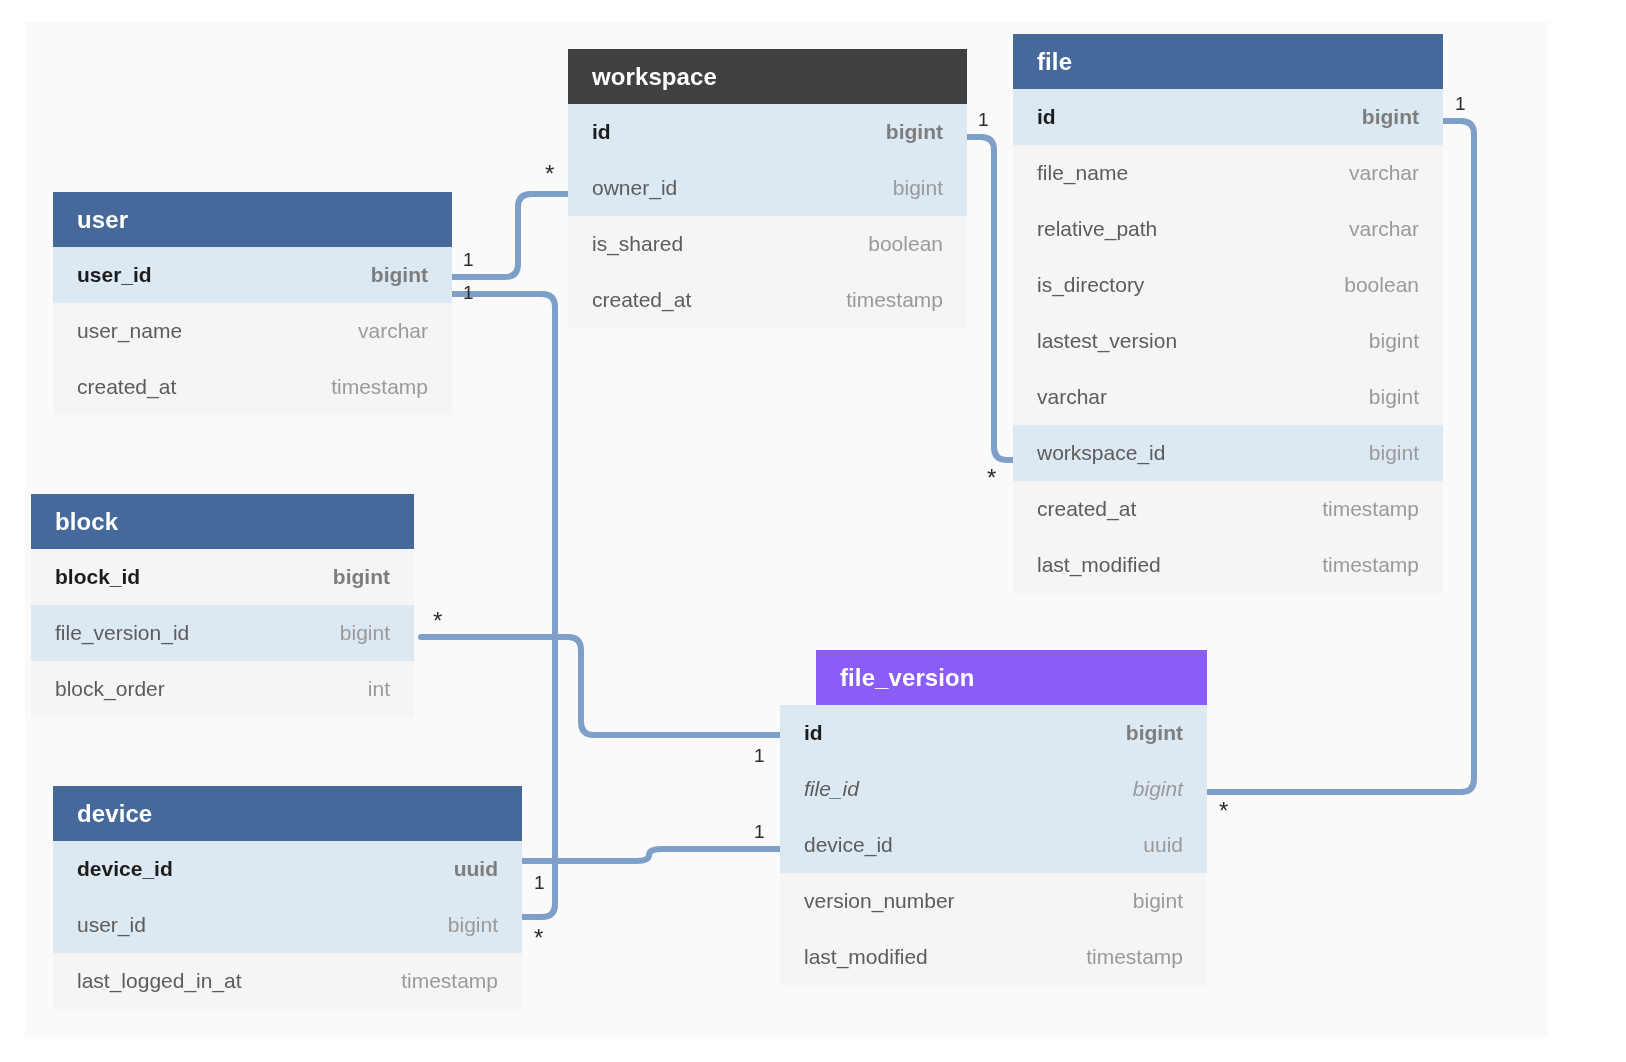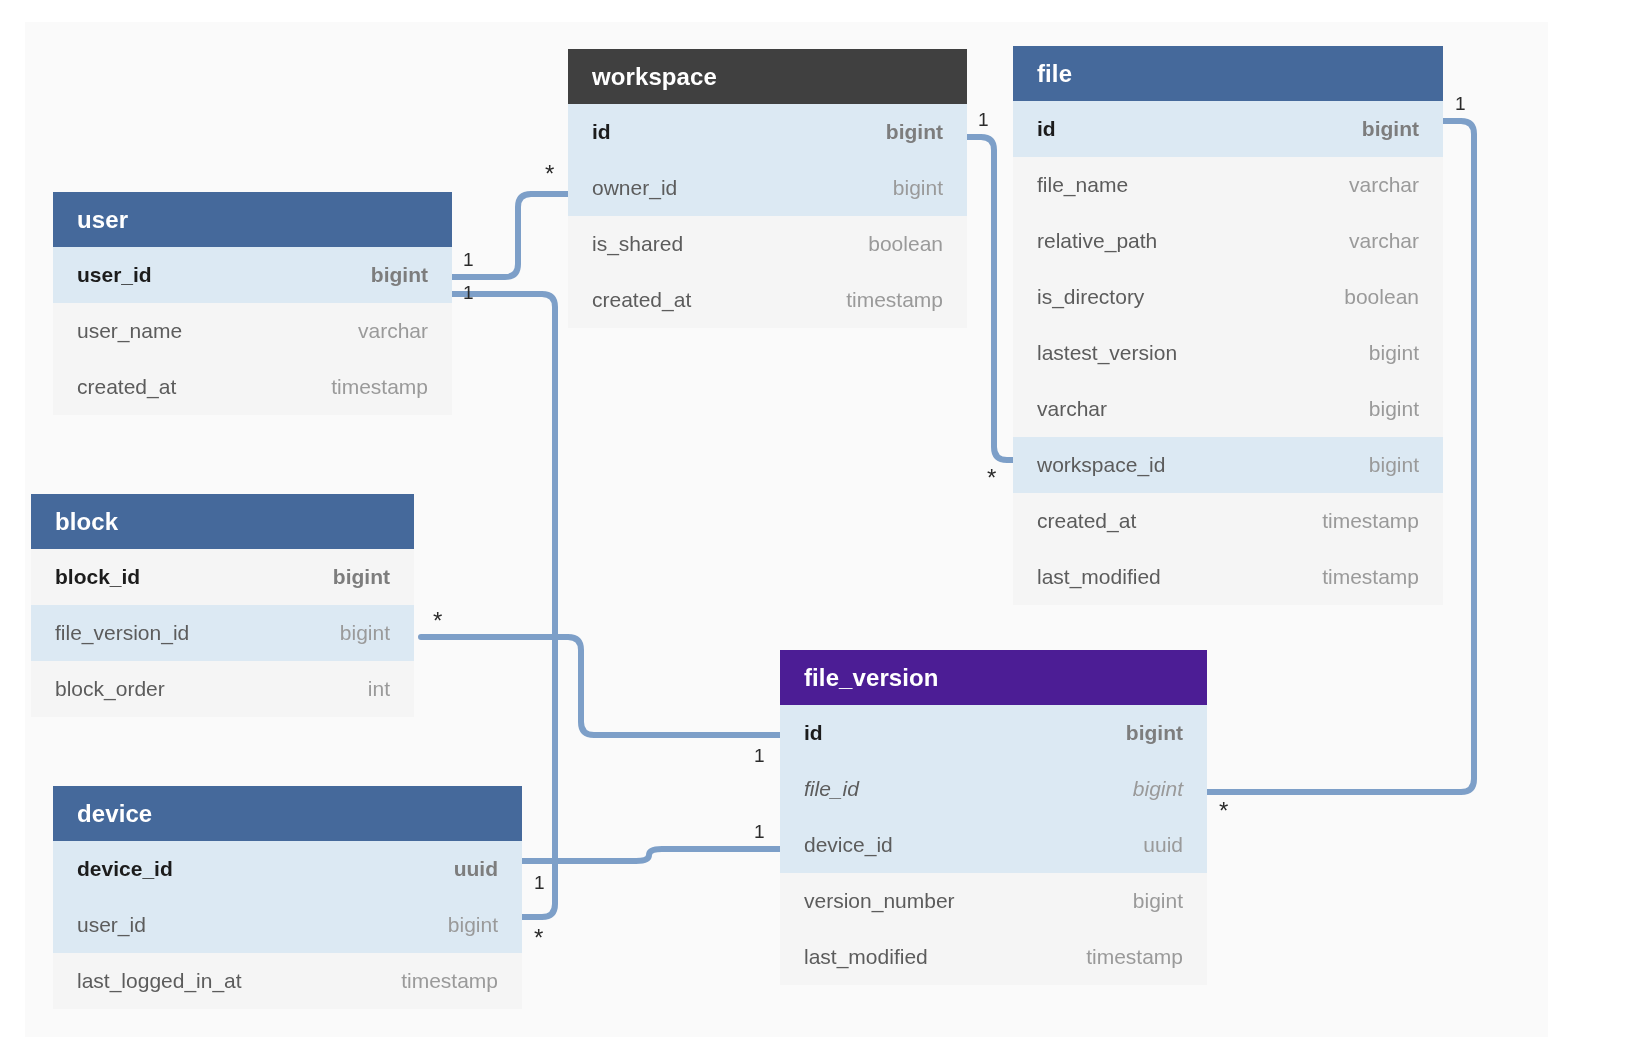--- a/index.html
+++ b/index.html
@@ -145,21 +145,21 @@
           <div class="row">
             <span class="col-name">is_shared</span>
             <span class="col-type">boolean</span>
           </div>
           <div class="row">
             <span class="col-name">created_at</span>
             <span class="col-type">timestamp</span>
           </div>
         </div>
       </div>
-      <div class="entity" style="left: 1013px; top: 34px; width: 430px; margin-top: 12px;">
+      <div class="entity" style="left: 1013px; top: 34px; width: 430px;">
         <div class="entity-header" style="background: rgb(69, 105, 155);">
           <span class="entity-title">file</span>
         </div>
         <div class="entity-rows">
           <div class="row hl pk" style="background: rgb(220, 233, 243);">
             <span class="col-name">id</span>
             <span class="col-type">bigint</span>
           </div>
           <div class="row">
             <span class="col-name">file_name</span>
@@ -227,21 +227,21 @@
             <span class="col-name">user_id</span>
             <span class="col-type">bigint</span>
           </div>
           <div class="row">
             <span class="col-name">last_logged_in_at</span>
             <span class="col-type">timestamp</span>
           </div>
         </div>
       </div>
       <div class="entity" style="left: 780px; top: 650px; width: 427px;">
-        <div class="entity-header" style="background: #4c1d95;">
+        <div class="entity-header" style="background: #8b5cf6; margin-left: 36px;">
           <span class="entity-title">file_version</span>
         </div>
         <div class="entity-rows">
           <div class="row hl pk" style="background: rgb(220, 233, 243);">
             <span class="col-name">id</span>
             <span class="col-type">bigint</span>
           </div>
           <div class="row hl" style="background: rgb(220, 233, 243); font-style: italic;">
             <span class="col-name">file_id</span>
             <span class="col-type">bigint</span>

